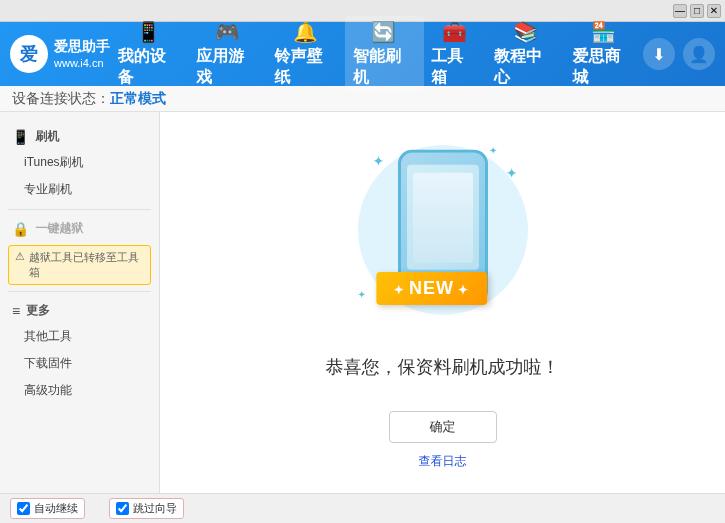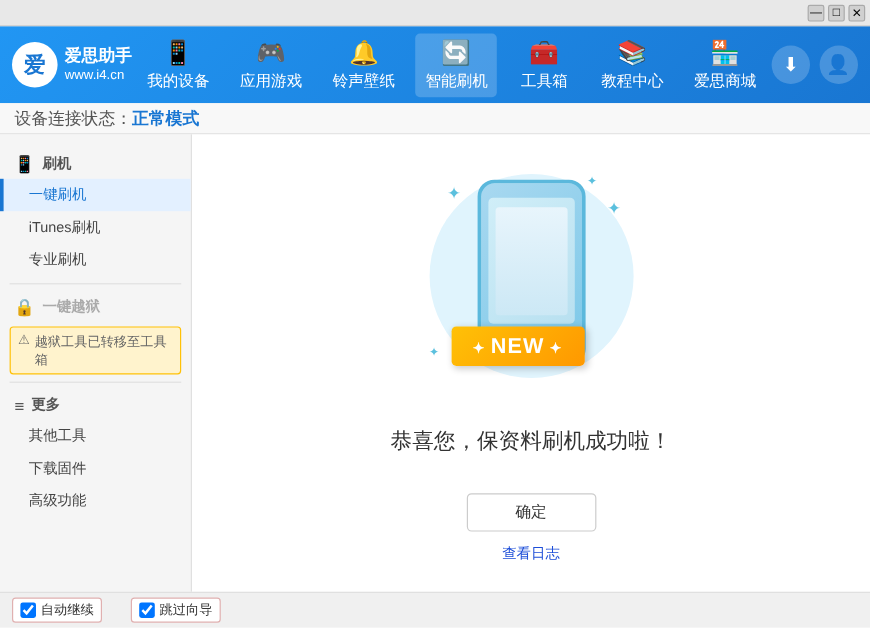--- a/index.html
+++ b/index.html
@@ -67,21 +67,21 @@
       flex-direction: column;
       align-items: center;
       color: #fff;
       cursor: pointer;
       padding: 4px 8px;
       border-radius: 4px;
       min-width: 60px;
     }
     .nav-item.active { background: rgba(255,255,255,0.2); }
     .nav-icon { font-size: 20px; margin-bottom: 2px; }
-    .nav-label { font-size: 13px; }
+    .nav-label { font-size: 16px; font-weight: bold; }
 
     .header-right {
       display: flex;
       align-items: center;
       gap: 8px;
     }
     .header-btn {
       width: 32px; height: 32px;
       background: rgba(255,255,255,0.2);
       border-radius: 50%;
@@ -365,23 +365,20 @@
 </div>
 
 <div class="main-content">
 
   <div class="sidebar">
 
     <div class="sidebar-section-header">
       <span class="sidebar-section-icon">📱</span>
       <span>刷机</span>
     </div>
-    <div class="sidebar-item active">
-      <span>一键刷机</span>
-    </div>
     <div class="sidebar-item">
       <span>iTunes刷机</span>
     </div>
     <div class="sidebar-item">
       <span>专业刷机</span>
     </div>
 
     <hr class="sidebar-divider">
 
     <div class="sidebar-section-header" style="color:#aaa;">

